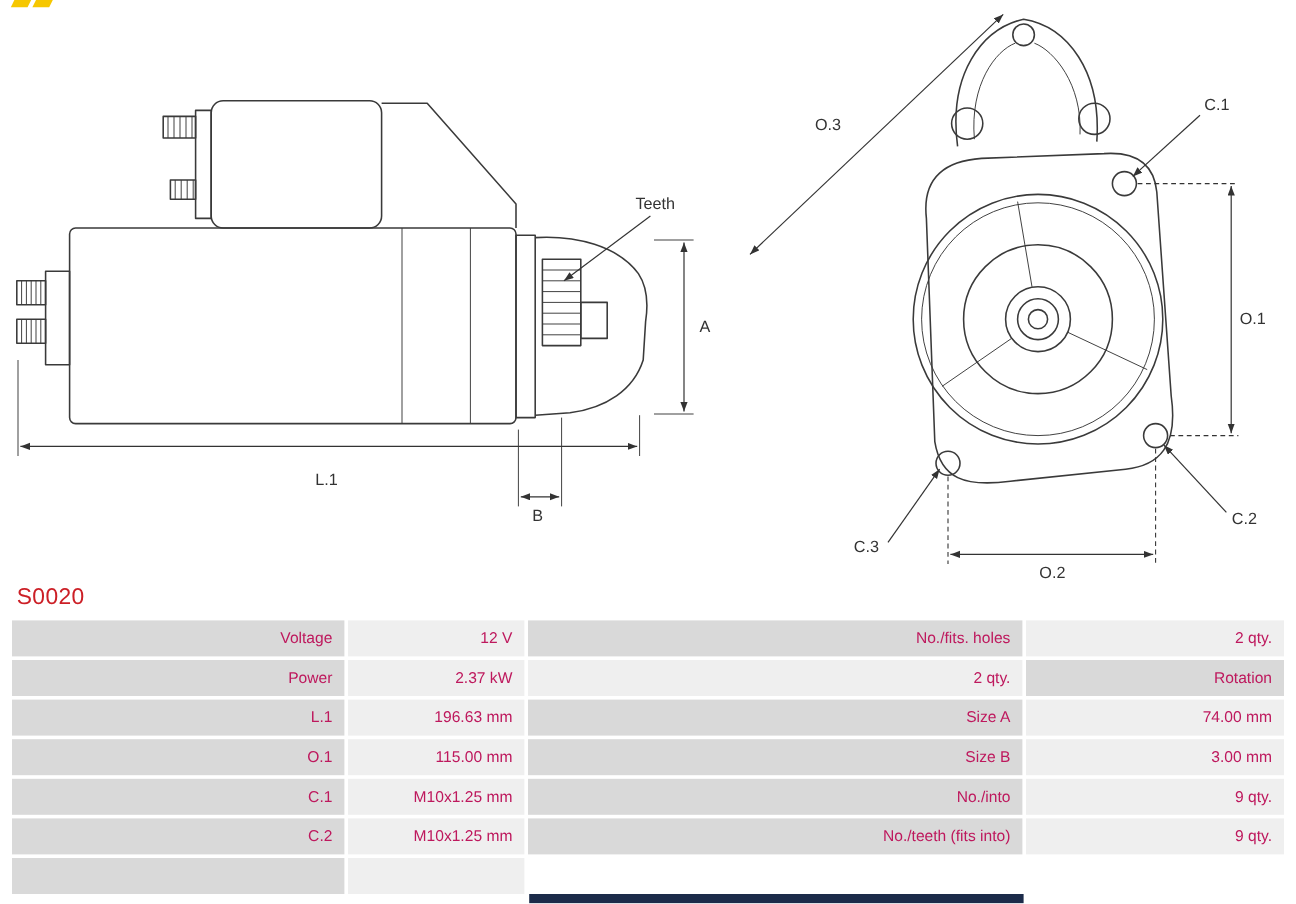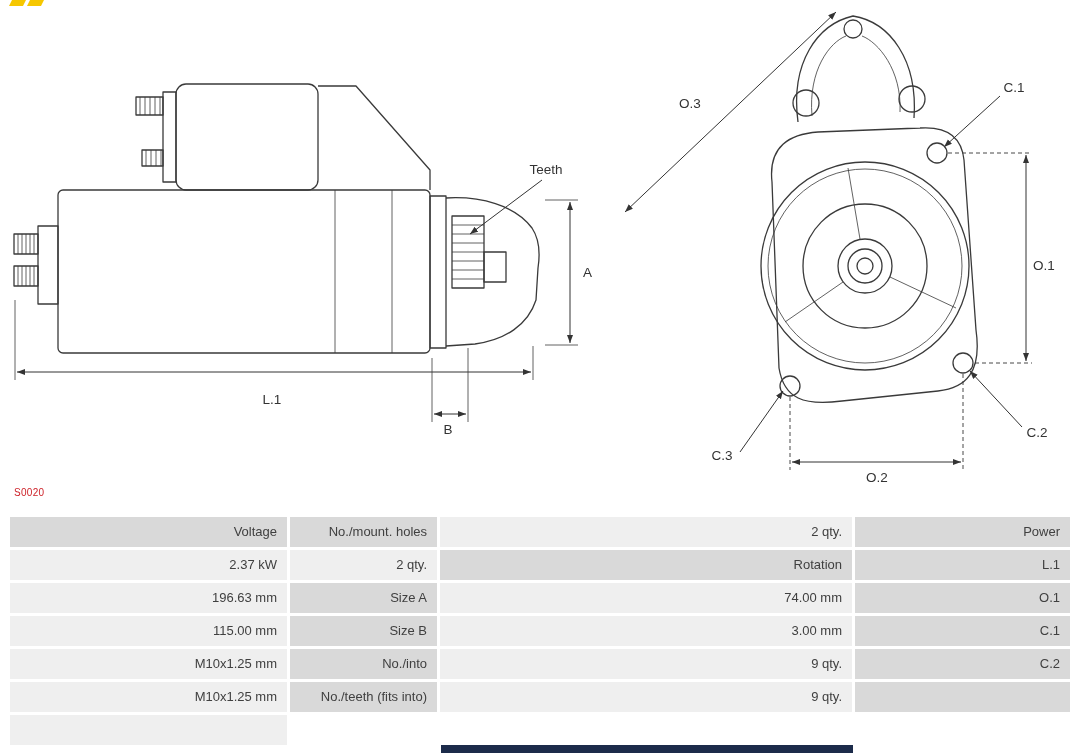--- a/index.html
+++ b/index.html
@@ -7,29 +7,29 @@
     position:relative;width:1080px;height:753px;background:#ffffff;overflow:hidden;
     font-family:"Liberation Sans", sans-serif;
   }
   .diagram-svg{position:absolute;left:0;top:0;}
   .dtext{font-family:"Liberation Sans", sans-serif;font-size:13.5px;fill:#333;}
   .draw{stroke:#3a3a3a;stroke-width:1.3;fill:none;stroke-linejoin:round;}
   .thin{stroke:#3a3a3a;stroke-width:0.8;fill:none;}
   .dim{stroke:#333;stroke-width:1;fill:none;}
   .dash{stroke:#333;stroke-width:0.9;fill:none;stroke-dasharray:4 3;}
   .part-number{
-    position:absolute;left:14px;top:487px;font-size:10px;color:#cc1f26;letter-spacing:0.3px;
+    position:absolute;left:14px;top:487px;font-size:19px;color:#cc1f26;letter-spacing:0.3px;
   }
   .spec-table{
     position:absolute;left:10px;top:517px;width:1060px;
     display:grid;grid-template-columns:277px 147px 412px 1fr;
     grid-auto-rows:30px;gap:3px;
   }
   .cell{
-    font-size:13px;color:#404040;line-height:30px;text-align:right;
+    font-size:13px;color:#be185d;line-height:30px;text-align:right;
     padding-right:10px;box-sizing:border-box;white-space:nowrap;overflow:hidden;
   }
   .lbl{background:#d9d9d9;}
   .val{background:#efefef;}
   .bottom-bar{
     position:absolute;left:441px;top:745px;width:412px;height:8px;background:#1c2b4a;
   }
 </style>
 </head>
 <body>
@@ -143,21 +143,22 @@
       <line class="dash" x1="963" y1="374" x2="963" y2="470"></line>
       <line class="dim" x1="792" y1="462" x2="961" y2="462" marker-start="url(#as)" marker-end="url(#ae)"></line>
       <text class="dtext" x="877" y="482" text-anchor="middle">O.2</text>
     </g>
   </svg>
 
   <div class="part-number">S0020</div>
 
   <div class="spec-table">
     <div class="cell lbl">Voltage</div>
-    <div class="cell lbl">No./mount. holes</div>
+    <div class="cell val">12 V</div>
+    <div class="cell lbl">No./fits. holes</div>
     <div class="cell val">2 qty.</div>
 
     <div class="cell lbl">Power</div>
     <div class="cell val">2.37 kW</div>
     <div class="cell val">2 qty.</div>
 
     <div class="cell lbl">Rotation</div>
     <div class="cell lbl">L.1</div>
     <div class="cell val">196.63 mm</div>
 

